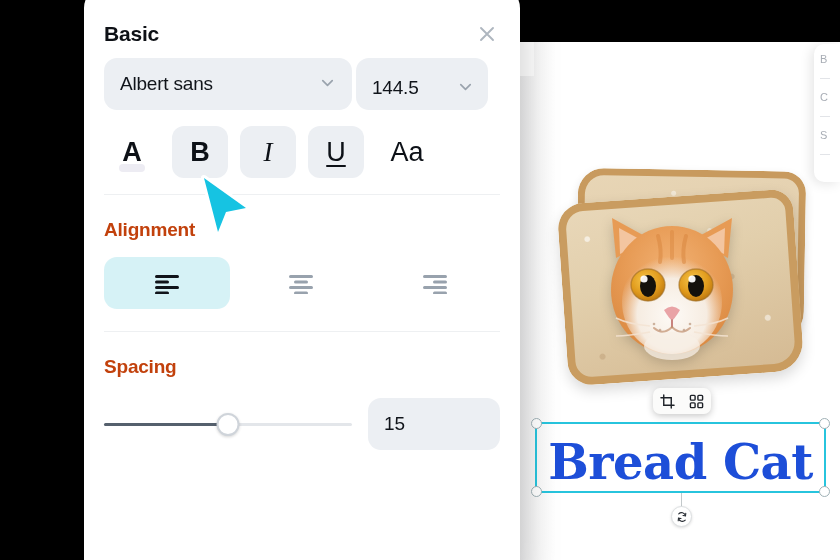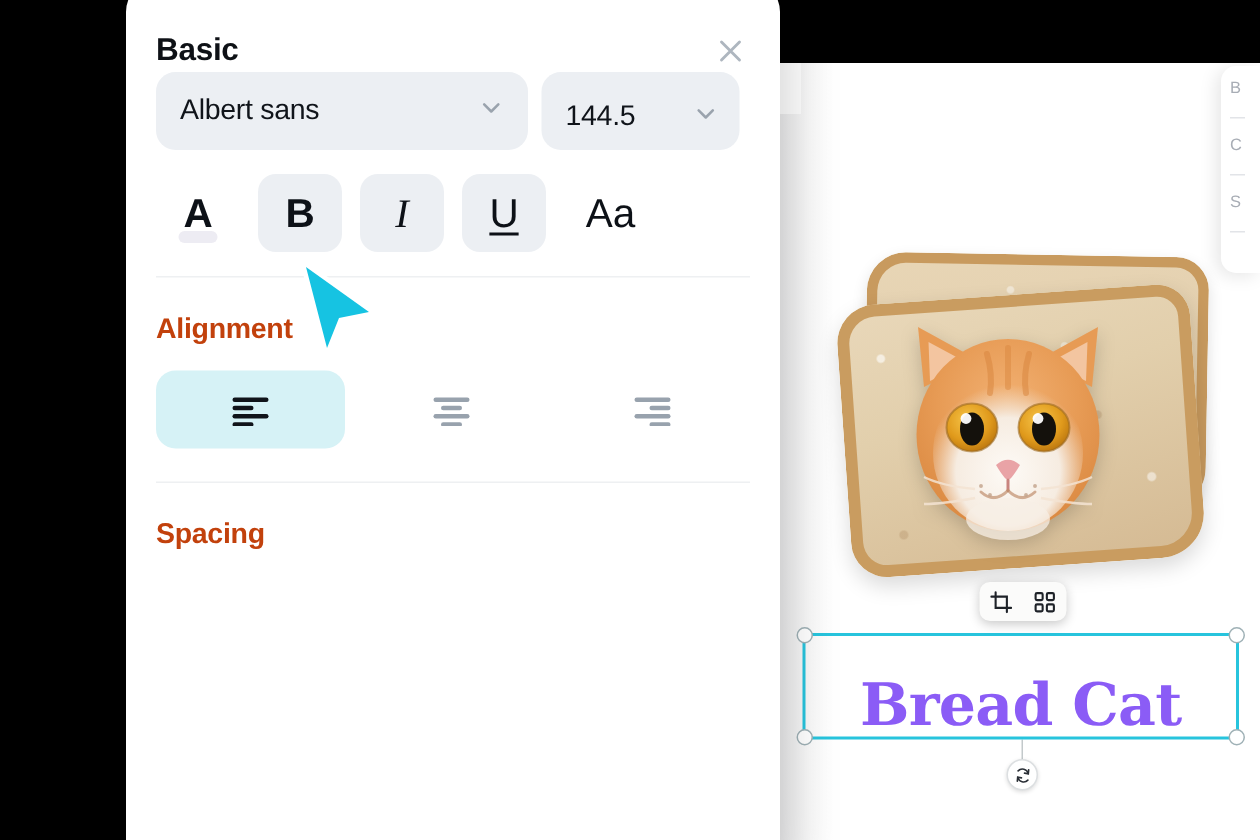--- a/index.html
+++ b/index.html
@@ -123,27 +123,27 @@
   .handle {
     position: absolute; width: 11px; height: 11px;
     background:#ffffff; border:1.5px solid #9fb1b6; border-radius:50%;
   }
   .h-tl { left:-6px; top:-6px; }
   .h-tr { right:-6px; top:-6px; }
   .h-bl { left:-6px; bottom:-6px; }
   .h-br { right:-6px; bottom:-6px; }
 
   .bread-cat-text {
-    position:absolute; left:0; top:12px; width:100%; height:100%;
+    position:absolute; left:0; top:4px; width:100%; height:100%;
     display:flex; align-items:center; justify-content:center;
     font-family: "DejaVu Serif", "Liberation Serif", serif;
     font-weight: 700;
-    font-size: 39px;
+    font-size: 48px;
     letter-spacing: -0.5px;
-    color: #8b5cf6;
+    color: #1d4ed8;
     white-space: nowrap;
   }
   .rotate-stem {
     position:absolute; left:681px; top:493px;
     width:1px; height:16px; background:#c3c9cb; z-index:7;
   }
   .rotate-handle {
     position:absolute; left:671px; top:506px;
     width:21px; height:21px; border-radius:50%;
     background:#ffffff; border:1px solid #dcdfe1;
@@ -194,21 +194,21 @@
     font-size: 21px; font-weight: 700; color:#0e1116;
     letter-spacing:-0.2px;
     text-align:right;
   }
   .close-btn {
     width:26px; height:26px; display:flex; align-items:center; justify-content:center;
     cursor:pointer;
   }
 
   .row-fields {
-    display:flex; gap:9px; margin-top: 0;
+    display:flex; gap:4px; margin-top: 10px;
   }
   .field {
     background:#eceff3;
     border-radius: 13px;
     height: 52px;
     display:flex; align-items:center; justify-content:space-between;
     padding: 0 16px;
     cursor:pointer;
   }
   .field-font { flex: 0 0 248px; }
@@ -501,20 +501,28 @@
           <rect x="3" y="14" width="24" height="3" rx="1.5" fill="#98a2ad"></rect>
           <rect x="13" y="19.5" width="14" height="3" rx="1.5" fill="#98a2ad"></rect>
         </svg>
       </div>
     </div>
 
     <div class="divider" style="margin-top:22px"></div>
 
     <div class="section-title">Spacing</div>
 
+    <div class="slider-row">
+      <div class="slider">
+        <div class="track"></div>
+        <div class="track-fill"></div>
+        <div class="thumb"></div>
+      </div>
+      <div class="num-field">15</div>
+    </div>
 
   </div>
 
   <svg class="cursor" viewBox="0 0 56 66">
     <path d="M8 6 L50 36 L30 40 L22 60 Z" fill="#16c3e2" stroke="#ffffff" stroke-width="6" stroke-linejoin="round"></path>
     <path d="M8 6 L50 36 L30 40 L22 60 Z" fill="#16c3e2"></path>
   </svg>
 
 </div>
 

